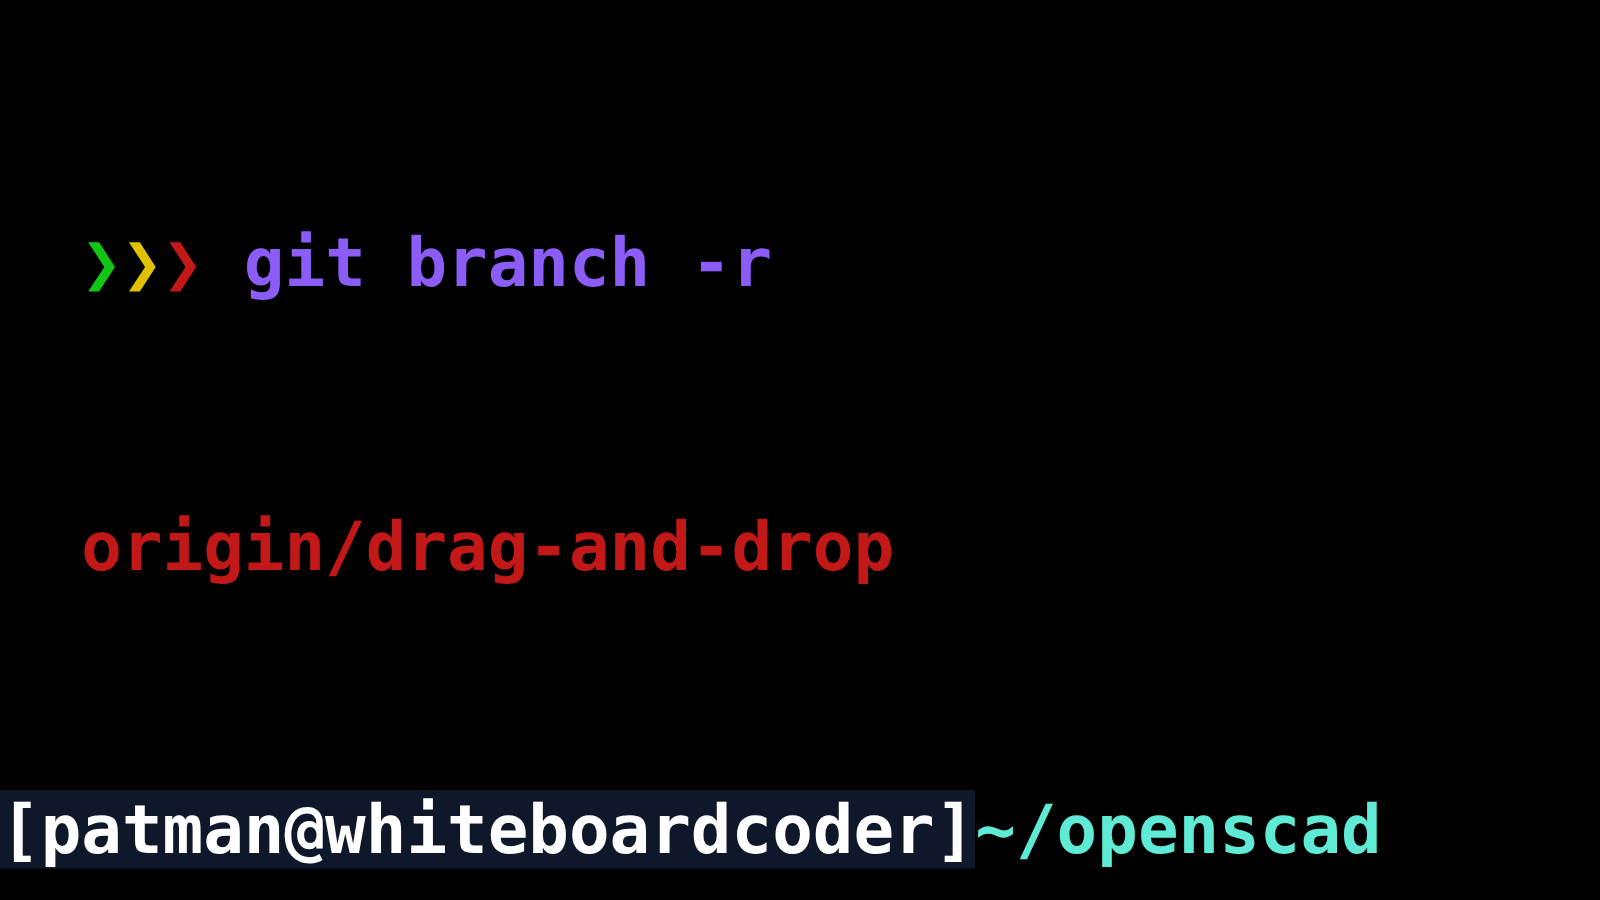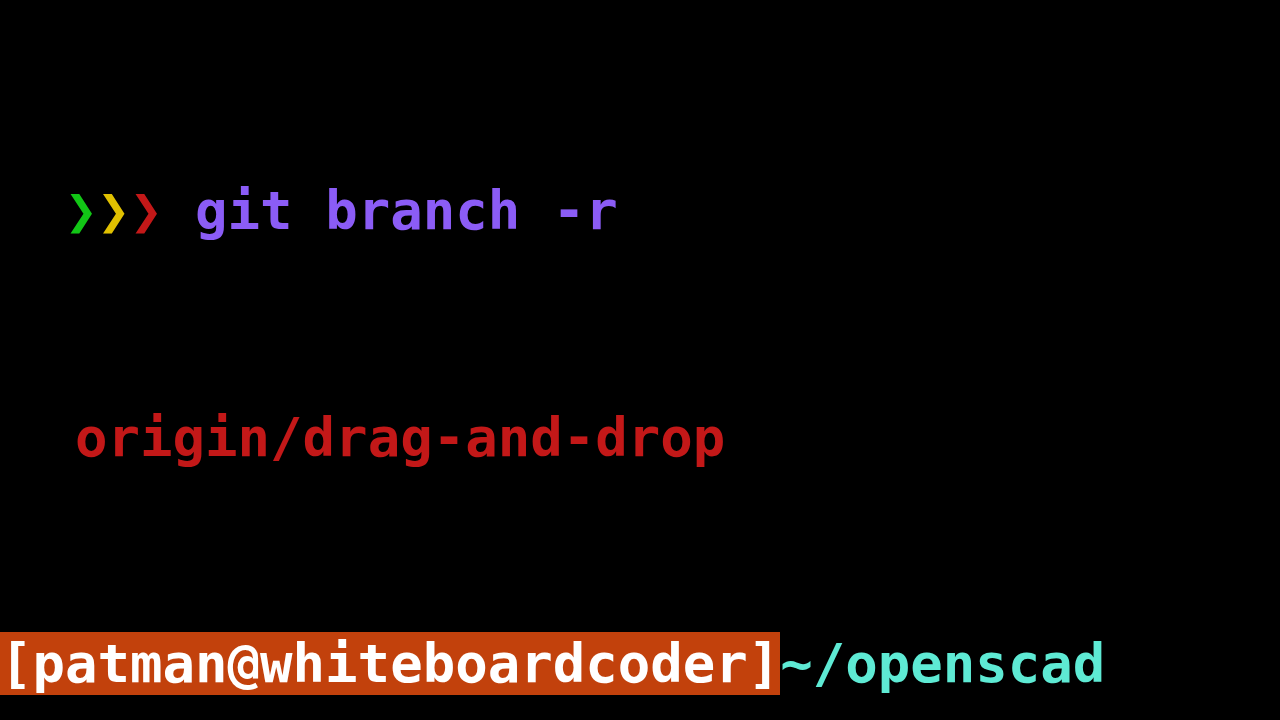--- a/index.html
+++ b/index.html
@@ -14,23 +14,23 @@
     line-height: 1.05;
     font-weight: 600;
     color: #fff;
     -webkit-font-smoothing: none;
   }
   .term {
     white-space: pre;
     letter-spacing: 0px;
   }
   .line { display: block; }
-  .red-remote { color: #c31818; margin-left: 10px; }
+  .red-remote { color: #c31818; }
   .prompt-bg {
-    background: #c2410c;
+    background: #0f172a;
     color: #fff;
     padding: 0 0px;
   }
   .path { color: #5eead4; }
   .cmd  { color: #8b5cf6; }
   .arrows-green { color: #12c616; }
   .arrows-yellow { color: #e0c000; }
   .arrows-red { color: #c31818; }
   .top-offscreen {
     margin-top: -44px;

